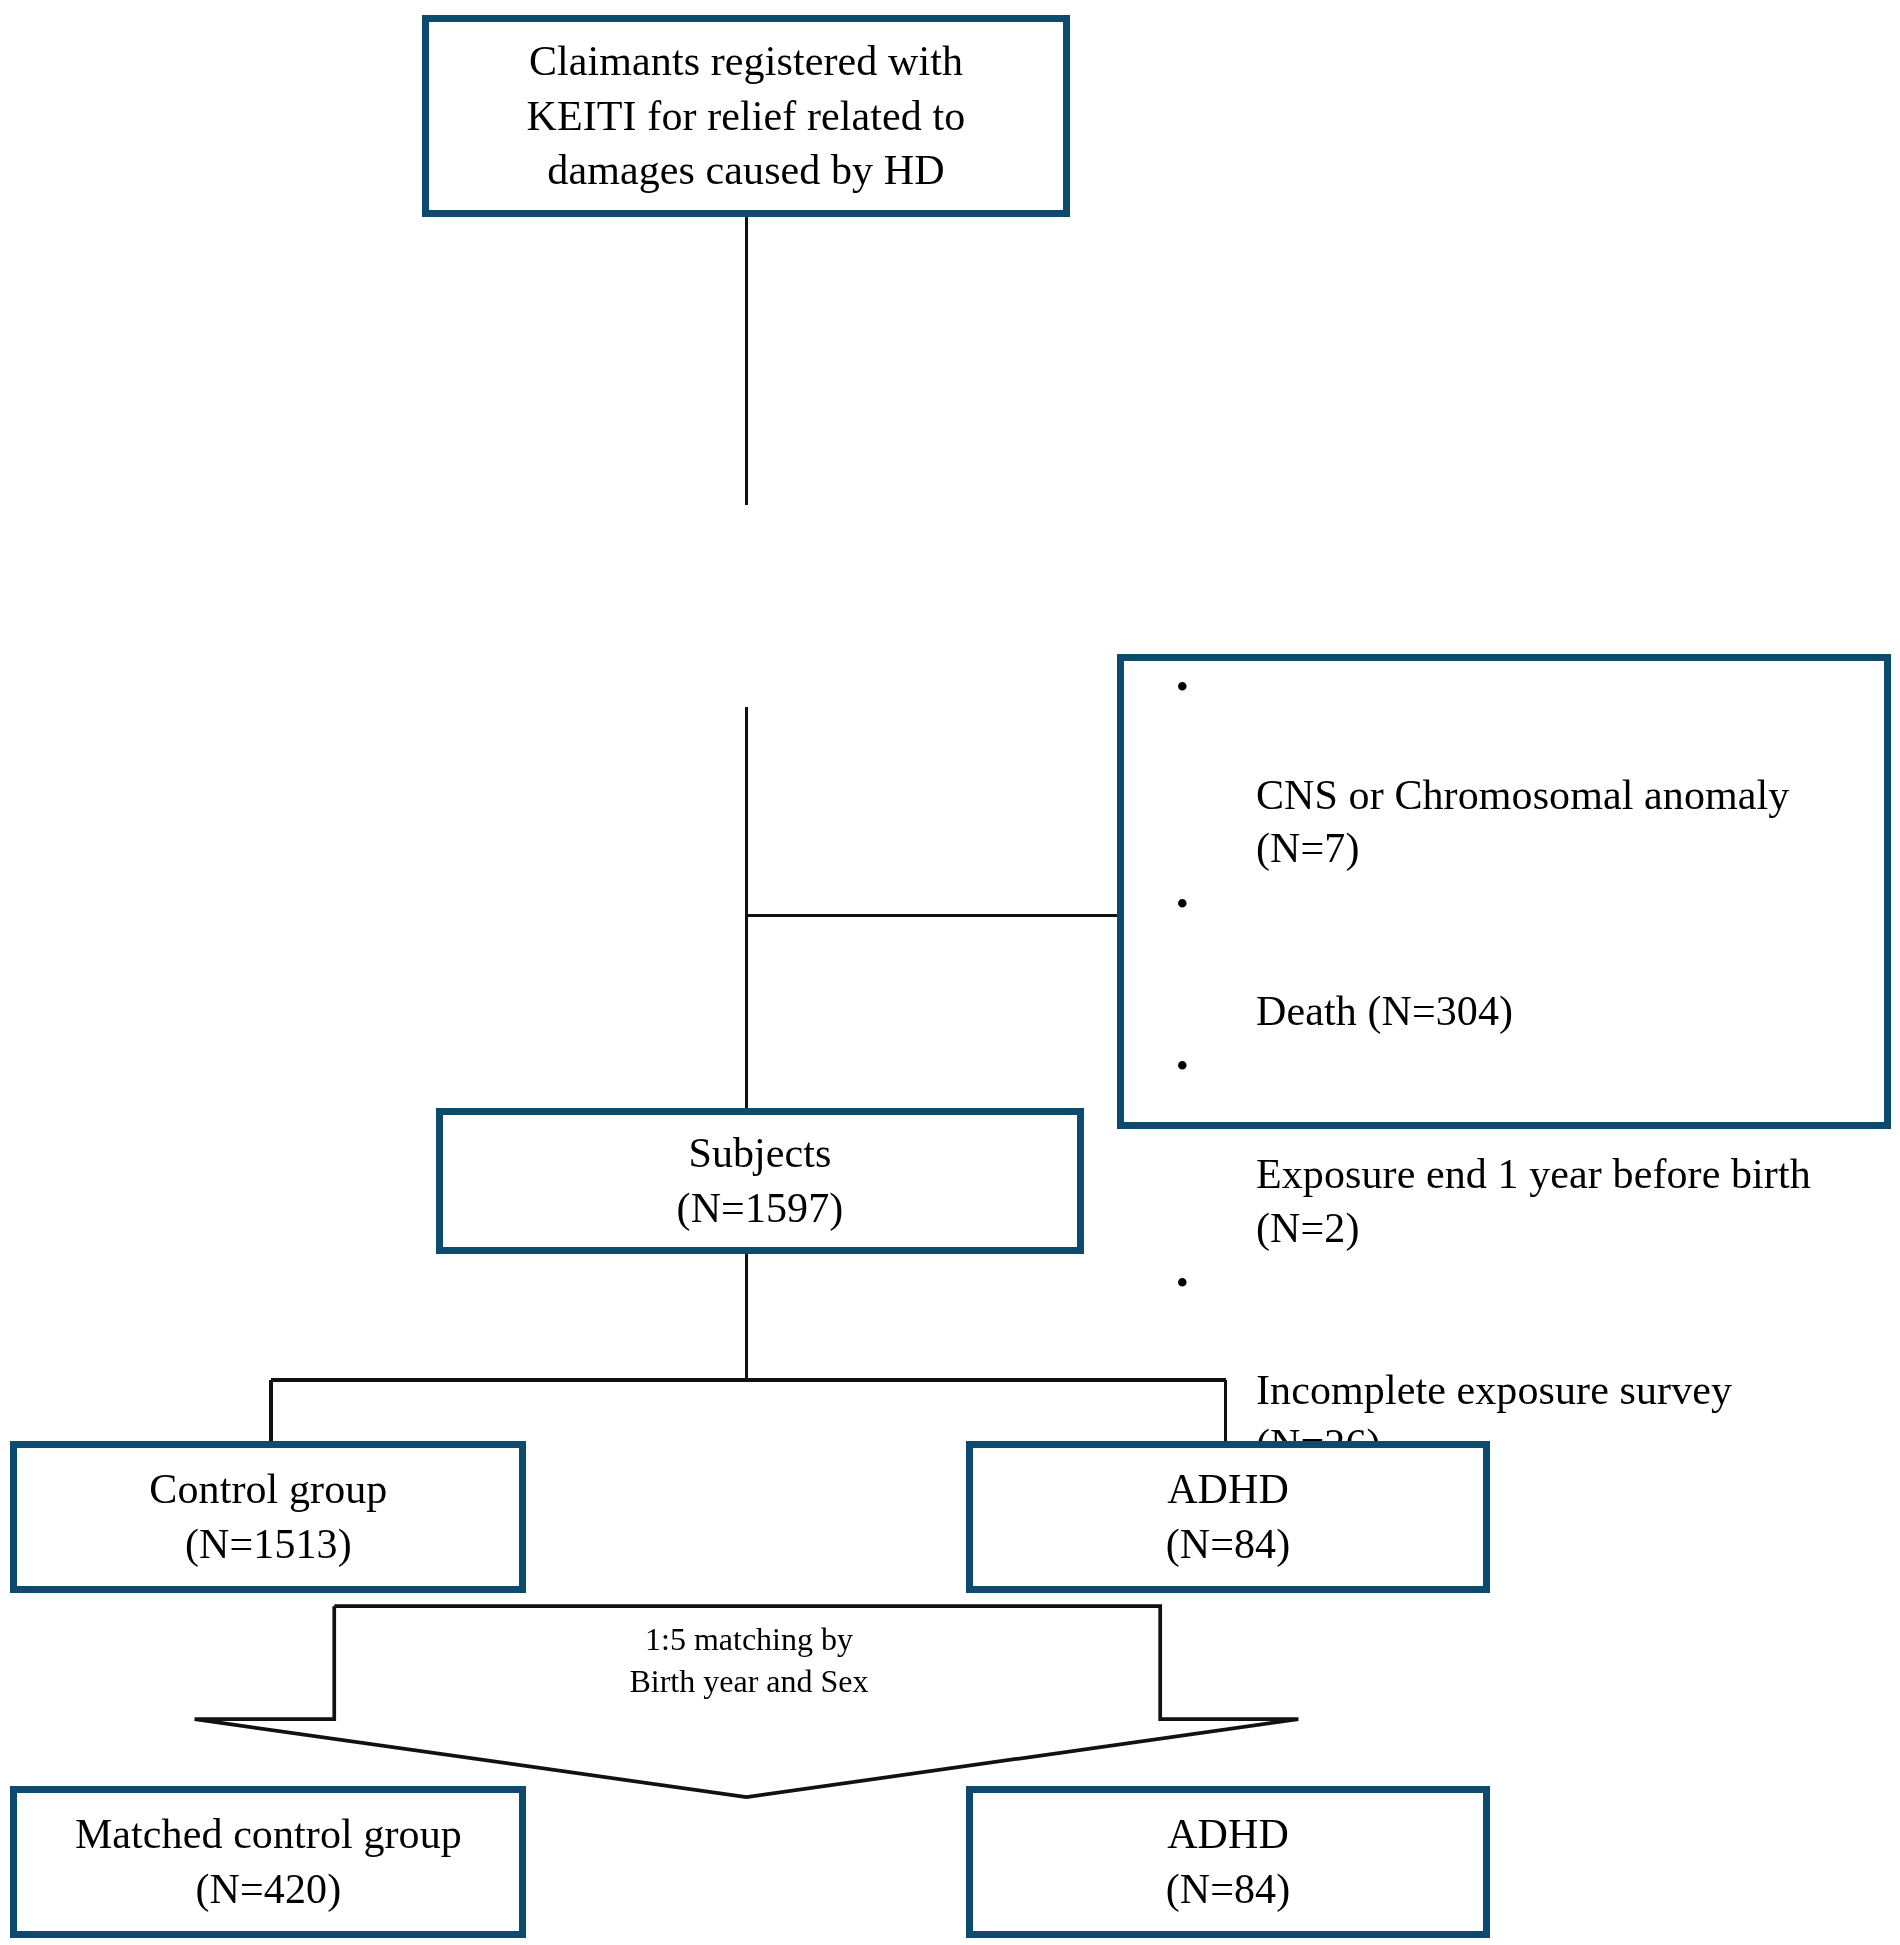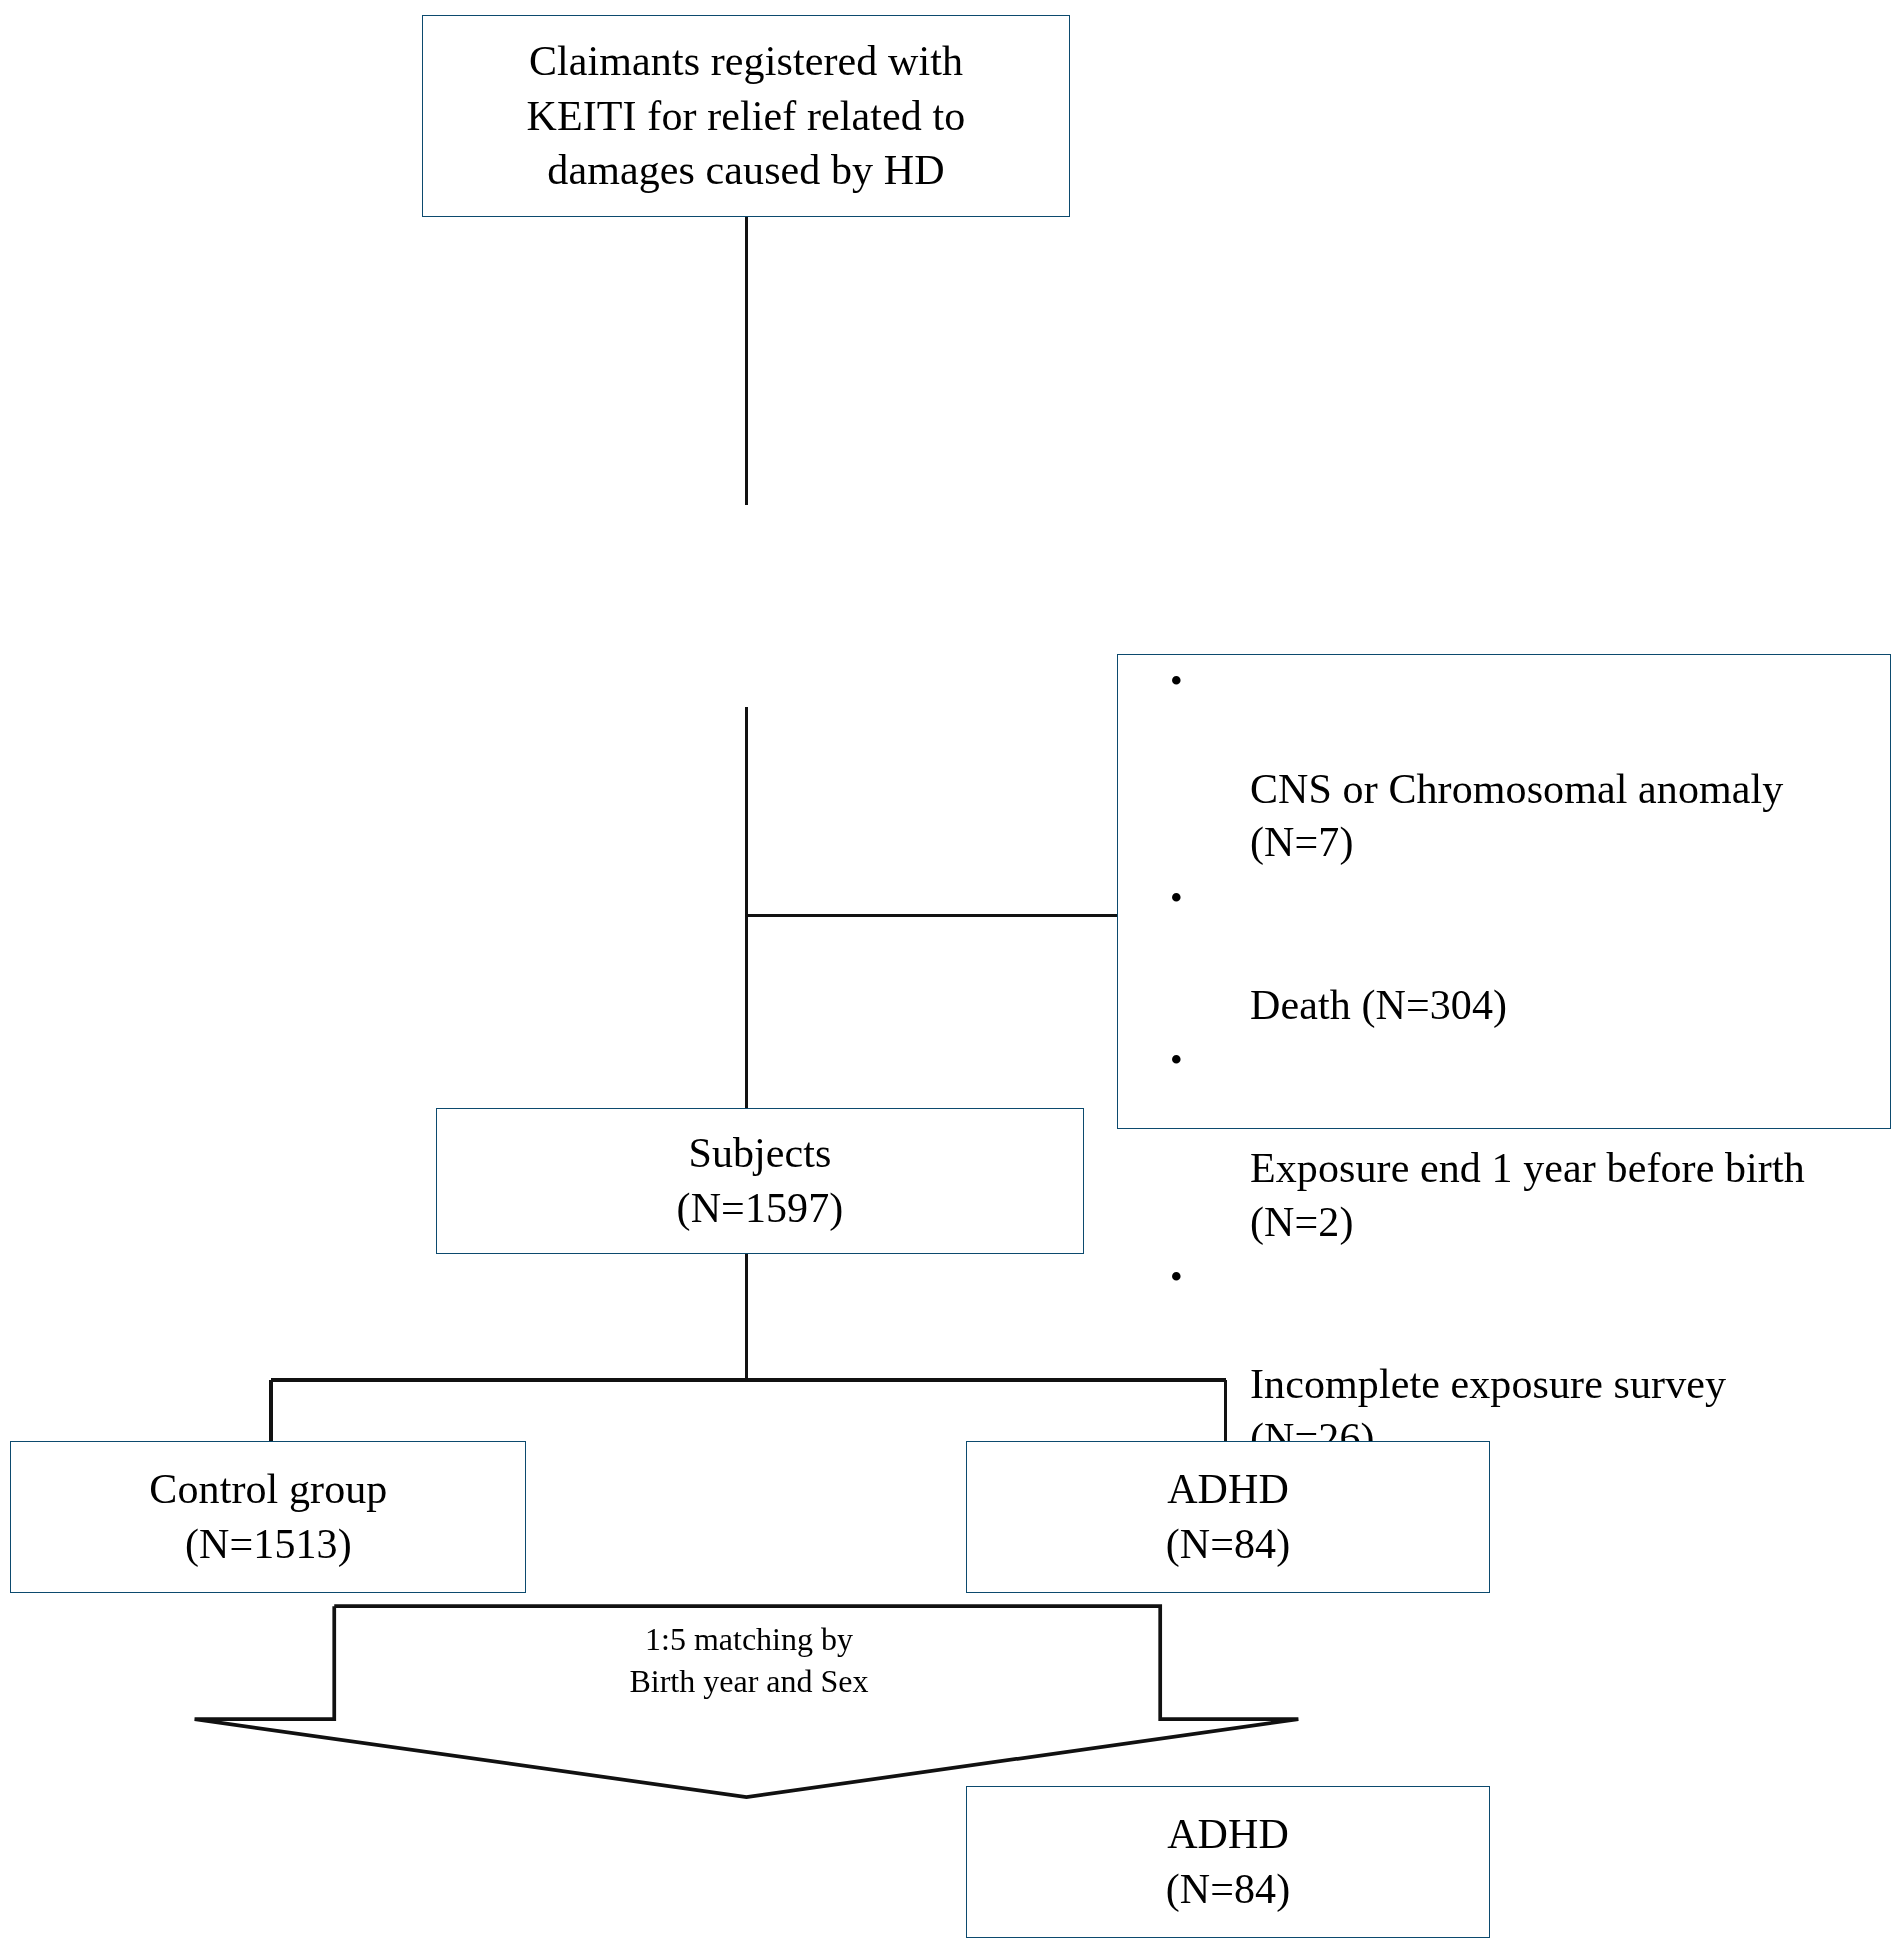--- a/index.html
+++ b/index.html
@@ -22,21 +22,21 @@
   #flow-svg {
     position: absolute;
     top: 0;
     left: 0;
     width: 1900px;
     height: 1946px;
   }
   .node-box {
     position: absolute;
     box-sizing: border-box;
-    border: 1px solid #0c4a6e;
+    border: 7px solid #0c4a6e;
     background: #ffffff;
     display: flex;
     align-items: center;
     justify-content: center;
     text-align: center;
     line-height: 1.30;
     font-size: 42px;
     letter-spacing: 0.1px;
   }
   .node-box .node-text {
@@ -163,20 +163,24 @@
   </div>
 
   <div class="node-box" id="node-adhd-top">
     <span class="node-text">ADHD
 (N=84)</span>
   </div>
 
   <div id="matching-label">1:5 matching by
 Birth year and Sex</div>
 
+  <div class="node-box" id="node-matched">
+    <span class="node-text">Matched control group
+(N=420)</span>
+  </div>
 
   <div class="node-box" id="node-adhd-bottom">
     <span class="node-text">ADHD
 (N=84)</span>
   </div>
 
 </div>
 
 
 </body></html>

